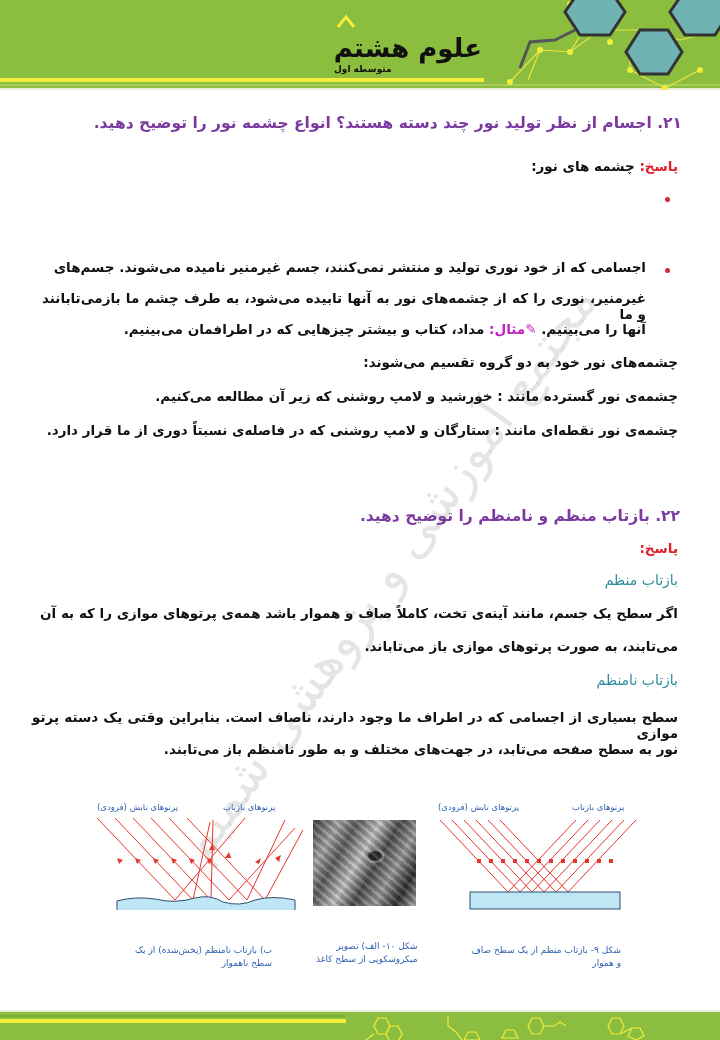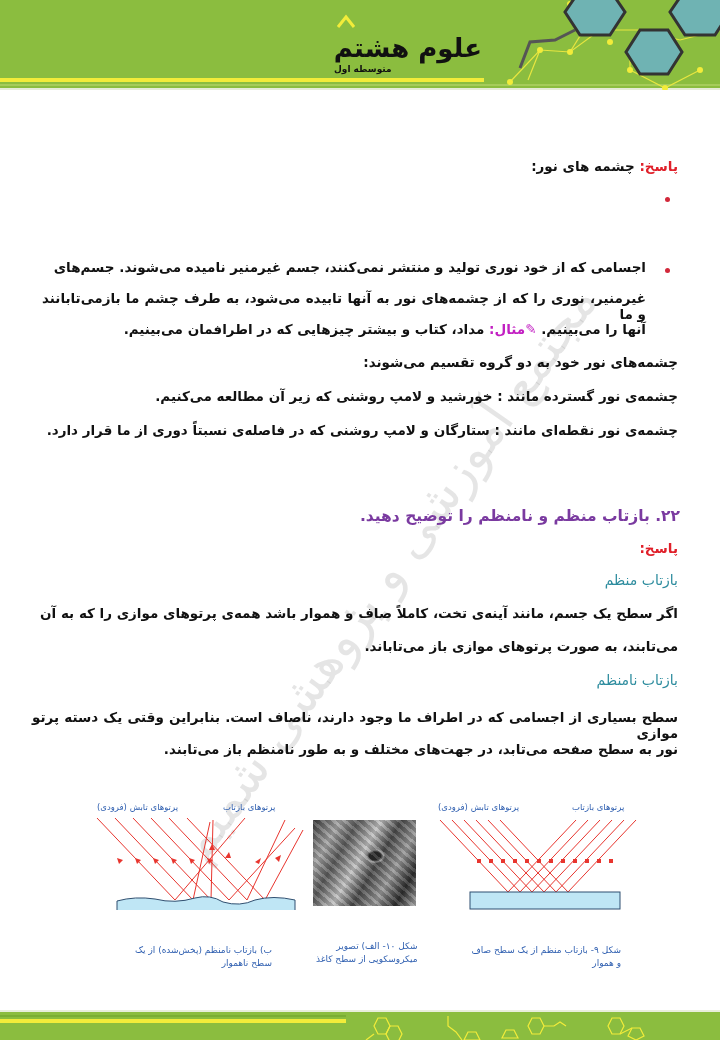--- a/index.html
+++ b/index.html
@@ -126,20 +126,21 @@
       <polygon points="205,-10 235,-10 250,12 235,35 205,35 190,12"></polygon>
       <polygon points="160,30 188,30 202,52 188,74 160,74 146,52"></polygon>
     </g>
   </svg>
 </div>
 
 <div class="watermark">مجتمع آموزشی و پژوهشی شمیم</div>
 
 <div class="content">
 
+  <div class="q-title" style="top:114px;">۲۱. اجسام از نظر تولید نور چند دسته هستند؟ انواع چشمه نور را توضیح دهید.</div>
 
   <div class="line" style="top:158px; right:42px;">
     <span class="red">پاسخ:</span><span> چشمه های نور:</span>
   </div>
 
   <div class="bullet" style="top:197px; right:50px;"></div>
 
 
   <div class="bullet" style="top:268px; right:50px;"></div>
   <div class="line" style="top:259px; right:74px; width:604px;">

